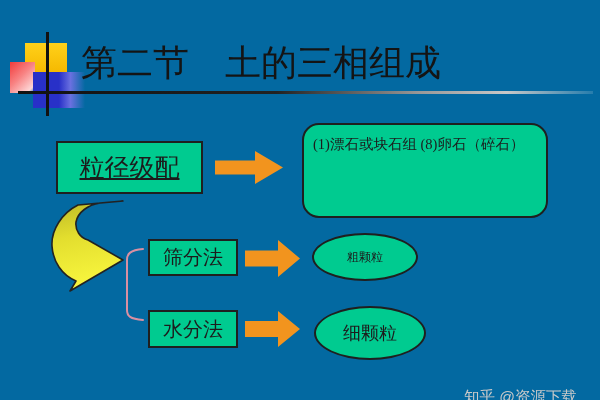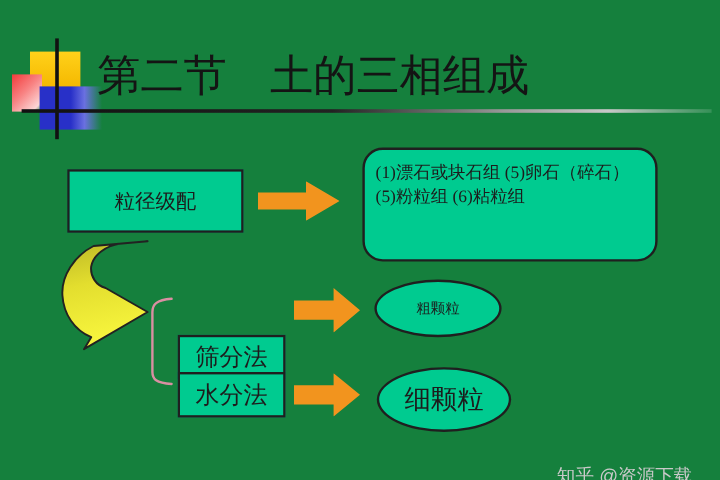--- a/index.html
+++ b/index.html
@@ -1,44 +1,44 @@
 <!DOCTYPE html>
 <html><head>
 <meta charset="utf-8">
 <style>
   html,body{margin:0;padding:0;background:#fff;}
   .slide{
-    position:relative;width:600px;height:400px;background:#15803d;
+    position:relative;width:600px;height:400px;background:#0369a1;
     overflow:hidden;font-family:"Liberation Serif","DejaVu Serif",serif;color:#1c1c1c;
   }
   
   .deco-yellow{position:absolute;left:25px;top:43px;width:42px;height:30px;
     background:linear-gradient(180deg,#ffd11a 0%,#f5b800 100%);}
   .deco-red{position:absolute;left:10px;top:62px;width:25px;height:31px;
     background:linear-gradient(135deg,#f23b3b 0%,#f88383 45%,#fdd6d6 85%,rgba(255,255,255,0) 100%);}
   .deco-blue{position:absolute;left:33px;top:72px;width:52px;height:36px;
     background:linear-gradient(to right,#2830c8 0%,#2830c8 50%,#6a70e0 72%,rgba(255,255,255,0) 100%);}
   .deco-vline{position:absolute;left:46px;top:32px;width:2.5px;height:84px;background:#111;}
   .title-underline{position:absolute;left:18px;top:91px;width:575px;height:2.5px;
     background:linear-gradient(to right,#111 0%,#222 45%,#999 70%,#c8c8c8 85%,rgba(240,240,240,0.15) 100%);}
   
   .page-title{position:absolute;left:81px;top:42px;font-size:36px;line-height:42px;
     color:#141414;white-space:nowrap;}
   
   .gbox{position:absolute;background:#00cb90;border:2px solid #1f1f1f;box-sizing:border-box;
     display:flex;align-items:center;justify-content:center;}
-  .box-gradation{left:56px;top:141px;width:147px;height:53px;font-size:17px;}
+  .box-gradation{left:56px;top:141px;width:147px;height:53px;font-size:25px;text-decoration:underline;}
   .box-groups{left:302px;top:123px;width:246px;height:95px;border-radius:17px;
     display:block;padding:10px 0 0 9px;font-size:14.5px;line-height:19.5px;}
   .box-groups div{white-space:nowrap;}
-  .box-sieve{left:148px;top:239px;width:90px;height:37px;font-size:20px;margin-top:40px;}
+  .box-sieve{left:148px;top:239px;width:90px;height:37px;font-size:20px;}
   .box-water{left:148px;top:310px;width:90px;height:38px;font-size:20px;font-family:Liberation Serif, serif;}
   .ellipse{border-radius:50%;}
   .ellipse-coarse{left:312px;top:233px;width:106px;height:48px;font-size:12px;}
-  .ellipse-fine{left:314px;top:306px;width:112px;height:54px;font-size:22px;}
+  .ellipse-fine{left:314px;top:306px;width:112px;height:54px;font-size:18px;}
   
   .shape{position:absolute;}
   
   .watermark{position:absolute;left:464px;top:387px;font-size:15.5px;color:#c9c9c9;
     font-family:"Liberation Sans","DejaVu Sans",sans-serif;white-space:nowrap;}
 </style>
 </head>
 <body>
 
 <div class="slide">
@@ -53,22 +53,21 @@
 
   <div class="gbox box-gradation">
     <span>粒径级配</span>
   </div>
 
   <svg class="shape" style="left:215px;top:151px;" width="68" height="33" viewBox="0 0 68 33">
     <polygon points="0,9.5 40,9.5 40,0 68,16.5 40,33 40,23.5 0,23.5" fill="#f2941e"></polygon>
   </svg>
 
   <div class="gbox box-groups">
-    <div>(1)漂石或块石组 (5)卵石（碎石）</div>
-    <div>(5)粉粒组 (6)粘粒组</div>
+    <div>(1)漂石或块石组 (8)卵石（碎石）</div>
   </div>
 
   <svg class="shape" style="left:40px;top:192px;" width="95" height="105" viewBox="0 0 95 105">
     <defs>
       <linearGradient id="yg" x1="0" y1="9" x2="20" y2="99" gradientUnits="userSpaceOnUse">
         <stop offset="0" stop-color="#b9b526"></stop>
         <stop offset="0.45" stop-color="#e3de2e"></stop>
         <stop offset="1" stop-color="#f8f63e"></stop>
       </linearGradient>
     </defs>

